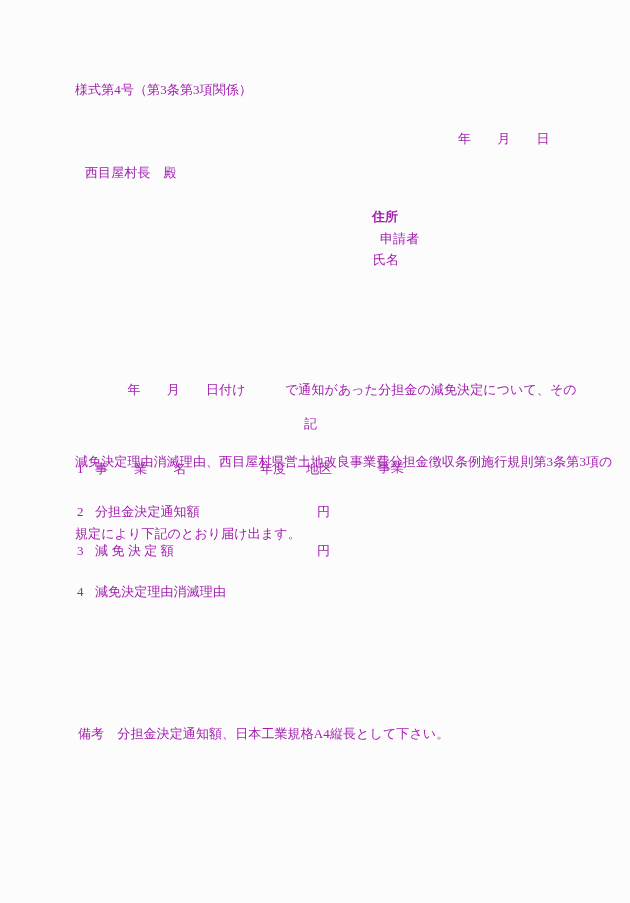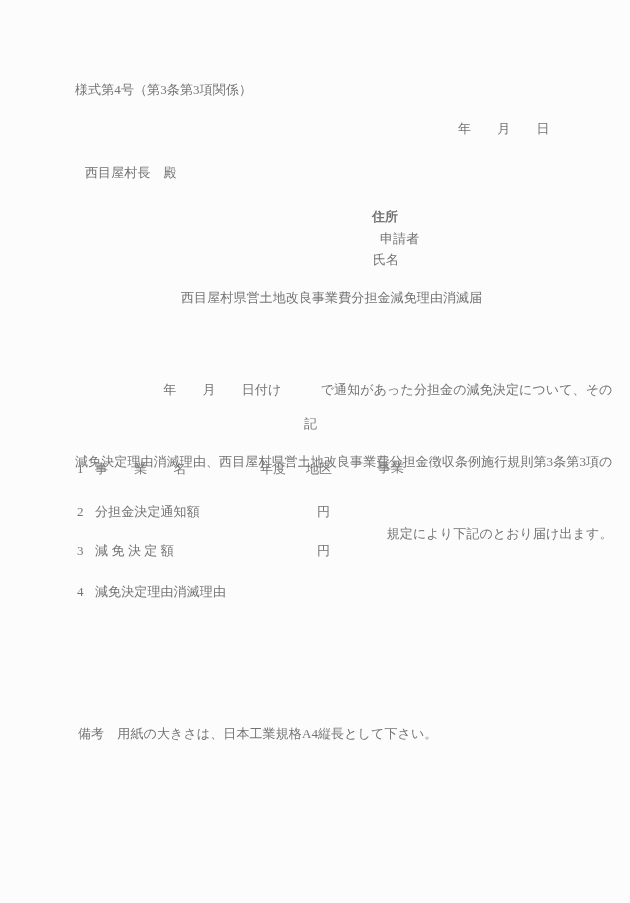--- a/index.html
+++ b/index.html
@@ -5,21 +5,21 @@
   html, body {
     margin: 0;
     padding: 0;
     background: #fcfcfc;
   }
   .page {
     position: relative;
     width: 630px;
     height: 903px;
     background: #fcfcfc;
-    color: #737373;
+    color: #a21caf;
     font-family: "Liberation Serif", "DejaVu Serif", serif;
     font-size: 13px;
     overflow: hidden;
   }
   .t {
     position: absolute;
     line-height: 1;
     white-space: pre;
     letter-spacing: 0.1px;
   }
@@ -31,43 +31,41 @@
   }
   .row > span {
     position: absolute;
     top: 0;
     line-height: 1;
     white-space: pre;
     letter-spacing: 0.1px;
   }
   .body-text {
     line-height: 24px;
-    text-align: right;
   }
   .body-text .bline {
     white-space: pre;
     letter-spacing: 0.1px;
   }
 </style>
 </head>
 <body>
 
 <div class="page">
 
   <div class="t" style="left:75px; top:83px;">様式第4号（第3条第3項関係）</div>
 
-  <div class="t" style="left:458px; top:122px;text-align:right;">年　　月　　日</div>
+  <div class="t" style="left:458px; top:132px;text-align:right;">年　　月　　日</div>
 
   <div class="t" style="left:85px; top:166px;">西目屋村長　殿</div>
 
   <div class="t" style="left:372px; top:210px;font-weight:bold;">住所</div>
   <div class="t" style="left:336px; top:232px;padding-left:44px;">申請者</div>
   <div class="t" style="left:373px; top:253px;">氏名</div>
 
-  <div class="t" style="left:181px; top:291px;">西目屋村県営土地改良事業費分担金減免理由消滅届</div>
 
   <div class="t body-text" style="left:75px; top:330px;">
     <div class="bline">　　　　年　　月　　日付け　　　で通知があった分担金の減免決定について、その</div>
     <div class="bline">減免決定理由消滅理由、西目屋村県営土地改良事業費分担金徴収条例施行規則第3条第3項の</div>
     <div class="bline">規定により下記のとおり届け出ます。</div>
   </div>
 
   <div class="t" style="left:304px; top:417px;">記</div>
 
   <div class="row" style="top:462px;">
@@ -88,15 +86,15 @@
     <span style="left:77px;">3</span>
     <span style="left:95px;">減 免 決 定 額</span>
     <span style="left:317px;">円</span>
   </div>
 
   <div class="row" style="top:585px;">
     <span style="left:77px;">4</span>
     <span style="left:95px;">減免決定理由消滅理由</span>
   </div>
 
-  <div class="t" style="left:78px; top:727px;">備考　用紙の大きさは、日本工業規格A4縦長として下さい。</div>
+  <div class="t" style="left:78px; top:727px;">備考　分担金決定通知額、日本工業規格A4縦長として下さい。</div>
 
 </div>
 
 </body></html>

